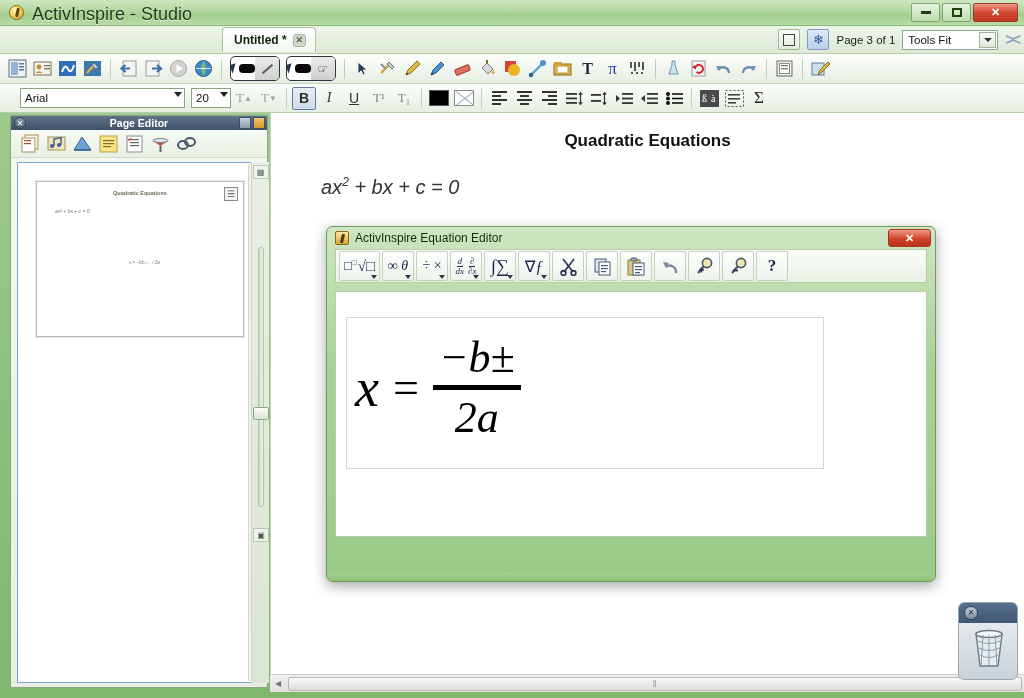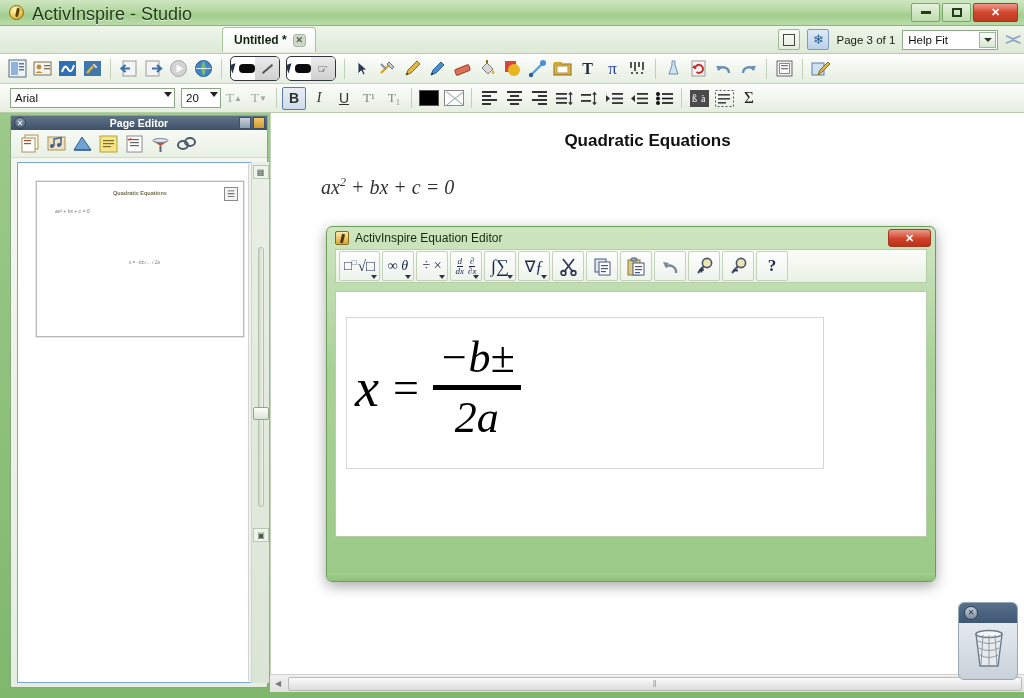--- a/index.html
+++ b/index.html
@@ -121,21 +121,21 @@
   .blackpill { width:16px; height:9px; border-radius:4px; background:#0b0b0b; }
   .cursor-arrow { display:inline-block; width:0;height:0;
     border-left:6px solid #24324a; border-bottom:9px solid transparent; transform:rotate(-18deg);}
   .pencil-line { display:inline-block; width:13px; height:2px; background:#555; transform:rotate(-40deg); }
 
   
   #fmttoolbar {
     position:absolute; left:0; top:84px; width:1024px; height:29px;
     background:linear-gradient(180deg,#fbfdfa,#e6eee1);
     border-bottom:1px solid #b7ceab;
-    display:flex; align-items:center; padding-left:10px; gap:1px;
+    display:flex; align-items:center; padding-left:20px; gap:1px;
   }
   #fontbox {
     width:165px; height:20px; border:1px solid #8da585; background:#fff; position:relative;
     font-size:11.5px; color:#111; padding:3px 0 0 4px;
   }
   #sizebox {
     width:40px; height:20px; border:1px solid #8da585; background:#fff; position:relative;
     font-size:11.5px; color:#111; padding:3px 0 0 4px; margin-left:5px;
   }
   .combo-arrow {
@@ -226,21 +226,21 @@
   #canvas {
     position:absolute; left:270px; top:113px; right:0; bottom:24px;
     background:#fff; border-left:1px solid #c2d3ba;
   }
   #canvas-title {
     position:absolute; left:0; right:0; top:18px; text-align:center;
     font-size:17px; font-weight:bold; color:#111;
   }
   #canvas-eq1 {
     position:absolute; left:50px; top:62px;
-    font-family:Liberation Serif, serif; font-style:italic; font-size:20px; color:#333;
+    font-family:Liberation Sans, sans-serif; font-style:italic; font-size:20px; color:#333;
   }
   #canvas-eq1 sup { font-size:12px; }
   #hscrollbar {
     position:absolute; left:270px; right:0; bottom:6px; height:18px;
     background:linear-gradient(180deg,#f0f0f0,#e2e2e2);
     border-top:1px solid #cfcfcf;
     display:flex; align-items:center;
   }
   #hscrollbar .hs-arrow { width:16px; text-align:center; font-size:8px; color:#7a7a7a; }
   #hsthumb {
@@ -397,21 +397,21 @@
     </div>
     <div id="menuright">
       <div class="mr-btn">
           <span class="sq"></span>
         </div>
       <div class="mr-btn blue">
           <span class="flake">❄</span>
         </div>
       <div id="pageinfo">Page 3 of 1</div>
       <div id="fitsel">
-        <span>Help Fit</span>
+        <span>Tools Fit</span>
         <span class="arrowbox">
             <i class="caret-dn"></i>
           </span>
       </div>
       <div class="xicon">&gt;&lt;</div>
     </div>
   </div>
 
   <div id="maintoolbar">
     <div class="tbi">

